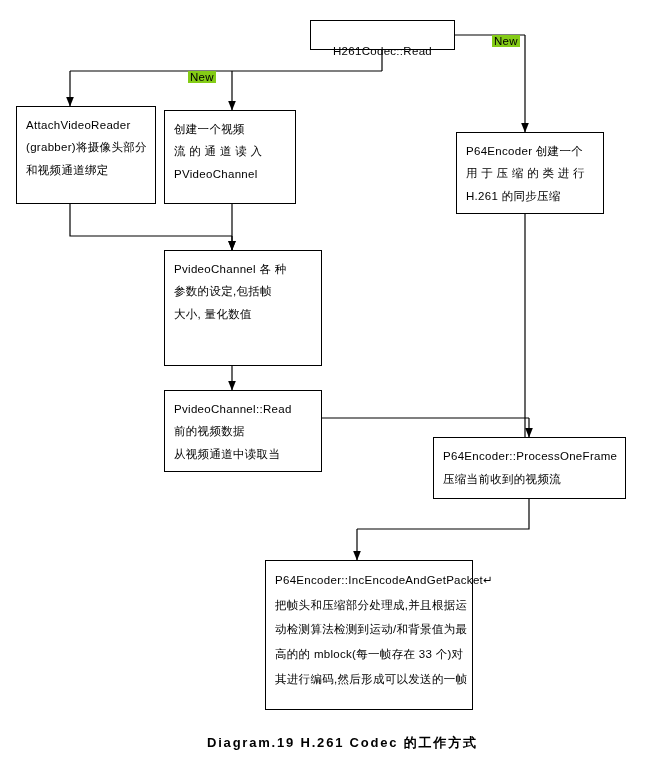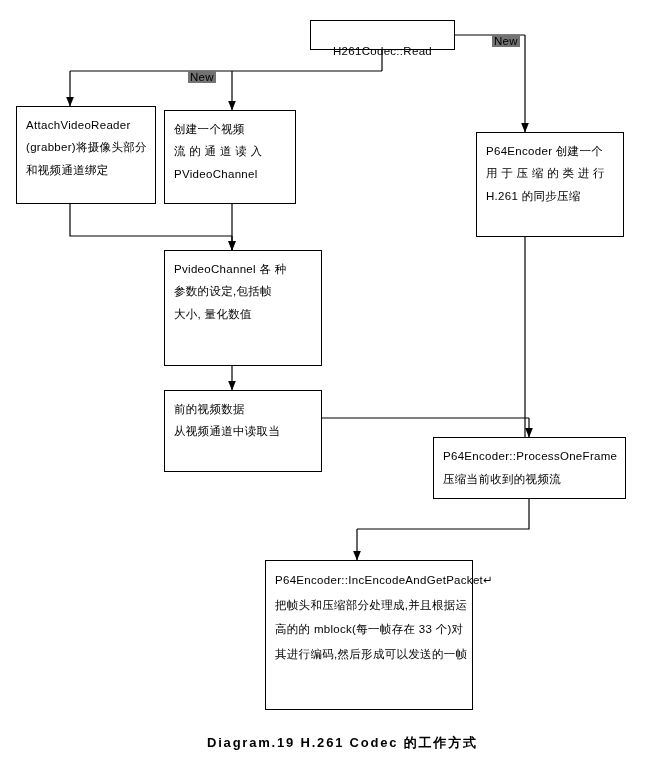--- a/index.html
+++ b/index.html
@@ -43,21 +43,21 @@
   .node.center {
     text-align: center;
   }
   .node .line {
     display: block;
     white-space: nowrap;
   }
   .edge-label {
     position: absolute;
     font-size: 11.5px;
-    background: #737373;
+    background: #84cc16;
     padding: 0 2px;
     letter-spacing: 0.3px;
   }
   .caption {
     position: absolute;
     font-size: 13px;
     letter-spacing: 1.8px;
     white-space: nowrap;
     font-weight: bold;
   }
@@ -109,45 +109,47 @@
     <span class="line">(grabber)将摄像头部分</span>
     <span class="line">和视频通道绑定</span>
   </div>
 
   <div class="node" style="left:164px; top:110px; width:132px; height:94px;">
     <span class="line">创建一个视频</span>
     <span class="line">流 的 通 道 读 入</span>
     <span class="line">PVideoChannel</span>
   </div>
 
-  <div class="node" style="left:476px; top:132px; width:148px; height:105px;">
+  <div class="node" style="left:456px; top:132px; width:148px; height:82px;">
     <span class="line">P64Encoder 创建一个</span>
     <span class="line">用 于 压 缩 的 类 进 行</span>
     <span class="line">H.261 的同步压缩</span>
   </div>
 
   <div class="node" style="left:164px; top:250px; width:158px; height:116px;">
     <span class="line">PvideoChannel  各  种</span>
     <span class="line">参数的设定,包括帧</span>
     <span class="line">大小, 量化数值</span>
   </div>
 
   <div class="node" style="left:164px; top:390px; width:158px; height:82px;">
+    <span class="line">PvideoChannel::Read</span>
     <span class="line">前的视频数据</span>
     <span class="line">从视频通道中读取当</span>
   </div>
 
   <div class="node" style="left:433px; top:437px; width:193px; height:62px; line-height:2.0;">
     <span class="line">P64Encoder::ProcessOneFrame</span>
     <span class="line">压缩当前收到的视频流</span>
   </div>
 
   <div class="node" style="left:265px; top:560px; width:208px; height:150px; line-height:2.15;">
     <span class="line">P64Encoder::IncEncodeAndGetPacket↵</span>
     <span class="line">把帧头和压缩部分处理成,并且根据运</span>
+    <span class="line">动检测算法检测到运动/和背景值为最</span>
     <span class="line">高的的 mblock(每一帧存在 33 个)对</span>
     <span class="line">其进行编码,然后形成可以发送的一帧</span>
   </div>
 
   <div class="edge-label" style="left:188px; top:71px;">New</div>
   <div class="edge-label" style="left:492px; top:35px;">New</div>
 
   <div class="caption" style="left:207px; top:734px;">Diagram.19  H.261 Codec 的工作方式</div>
 
 </div>

